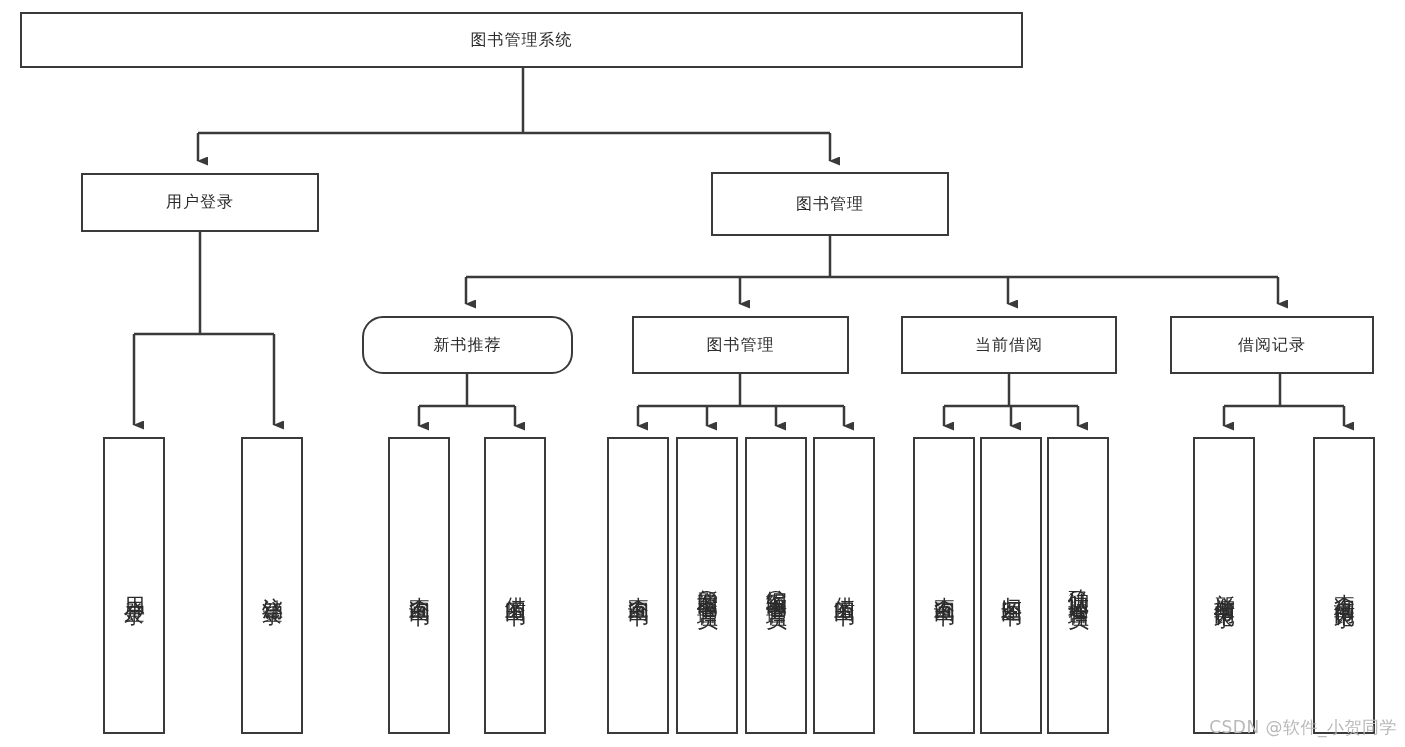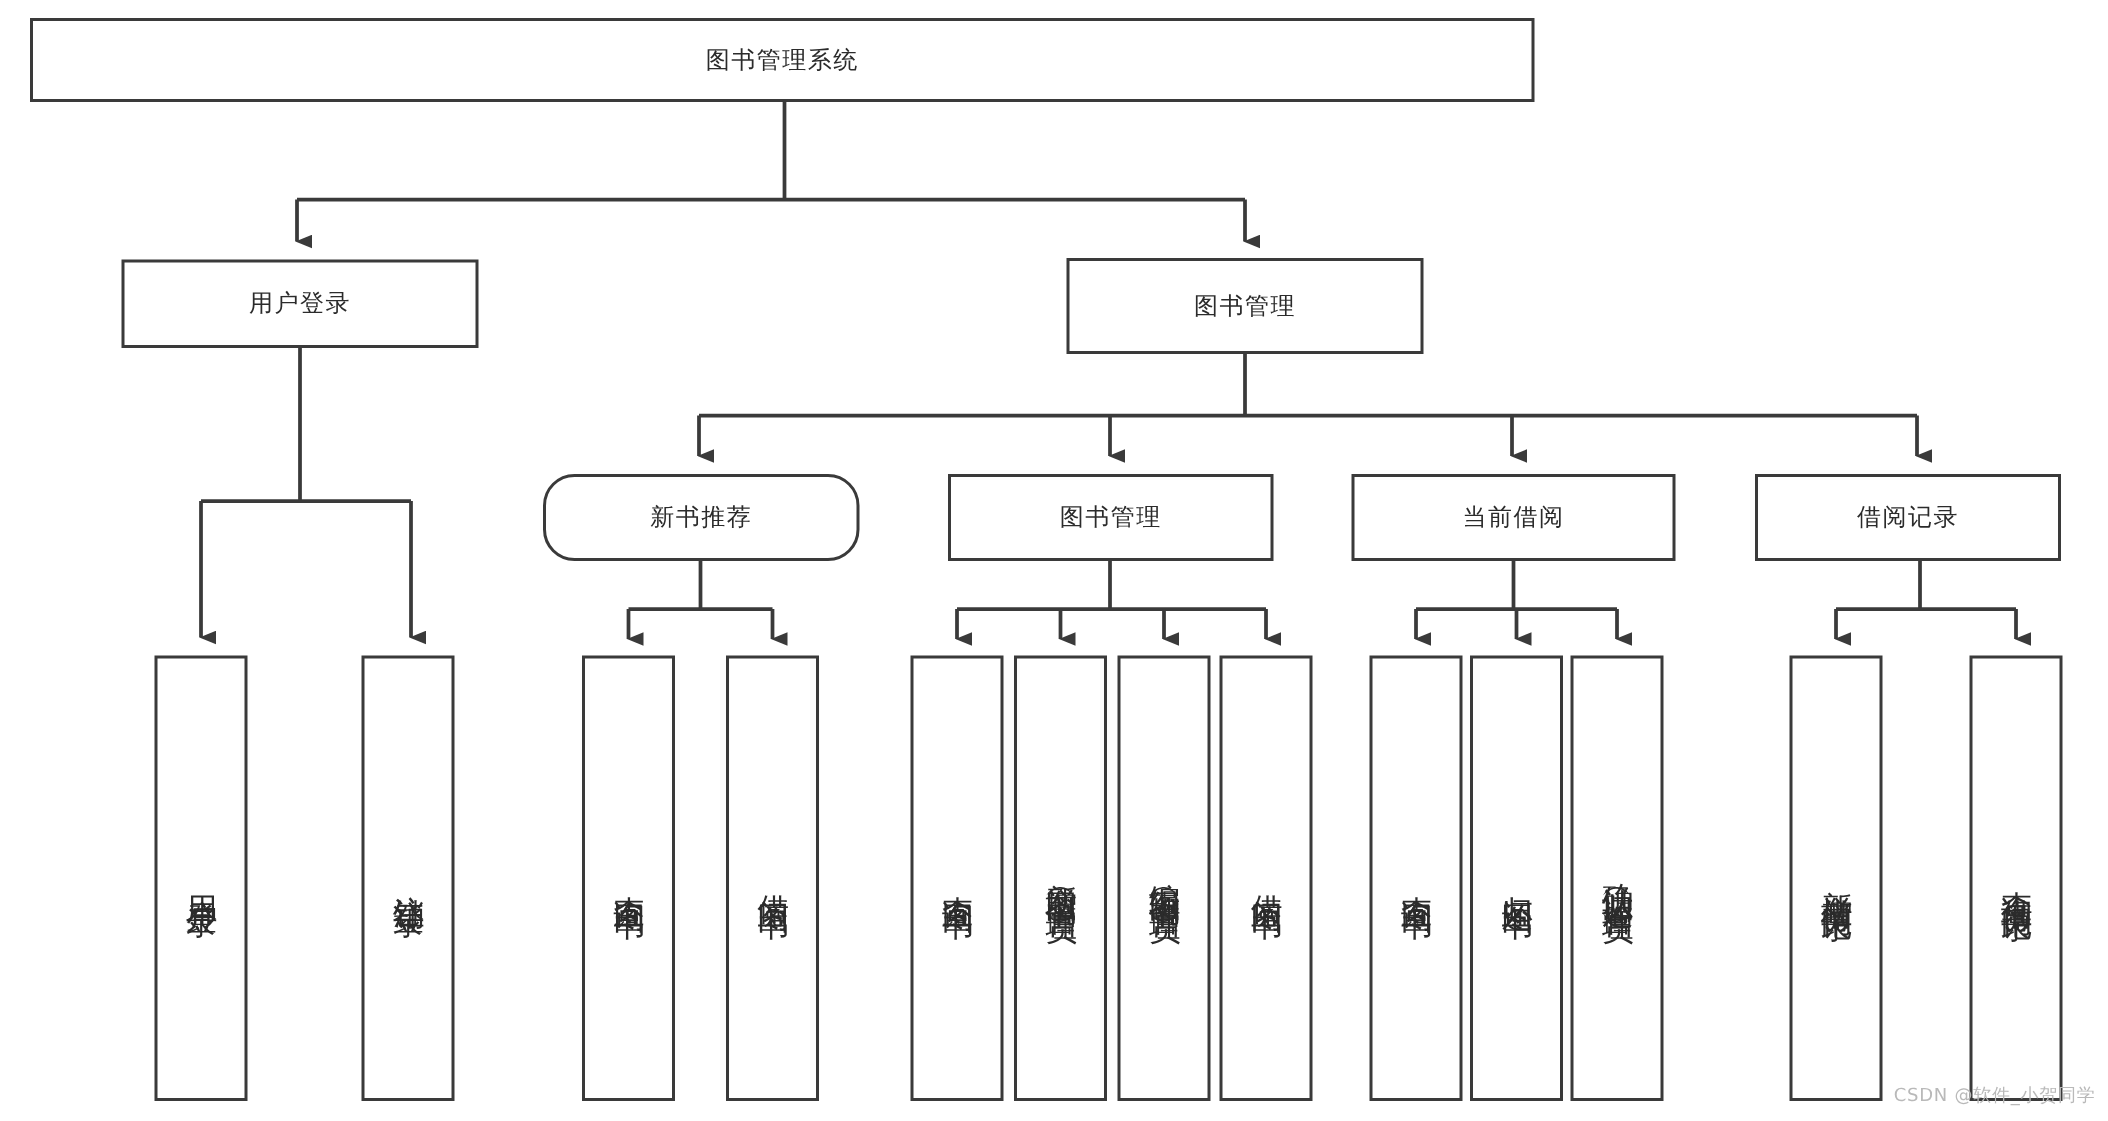--- a/index.html
+++ b/index.html
@@ -50,21 +50,21 @@
     white-space: nowrap;
     text-align: center;
   }
   .node .label {
     white-space: nowrap;
   }
   .watermark {
     position: absolute;
     right: 8px;
     bottom: 8px;
-    font-size: 12px;
+    font-size: 17px;
     color: #b9b9b9;
     letter-spacing: 0.5px;
     white-space: nowrap;
   }
 </style>
 </head>
 <body>
 
 <div id="canvas">
 

